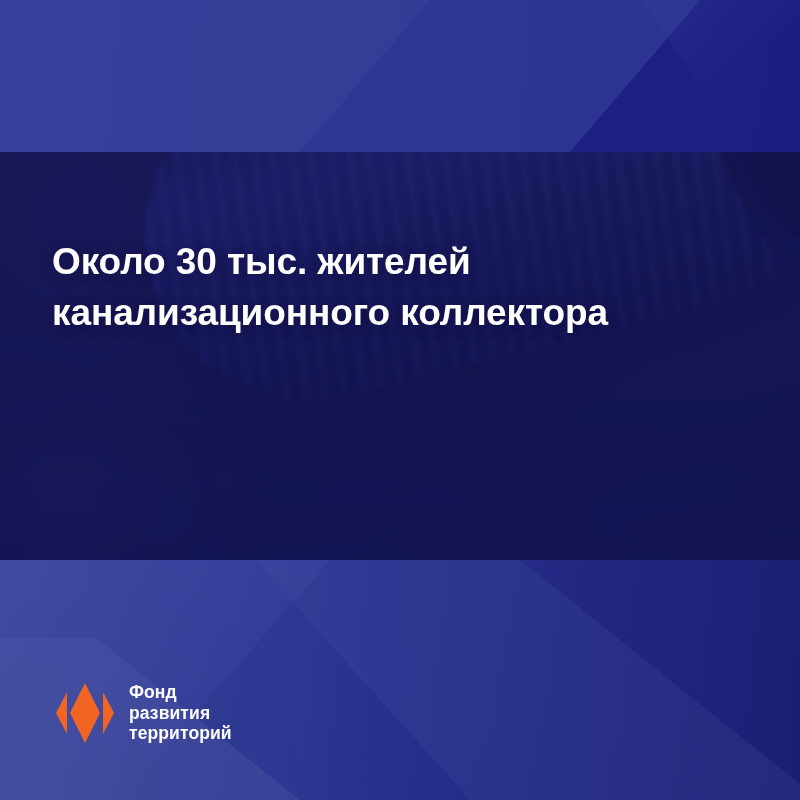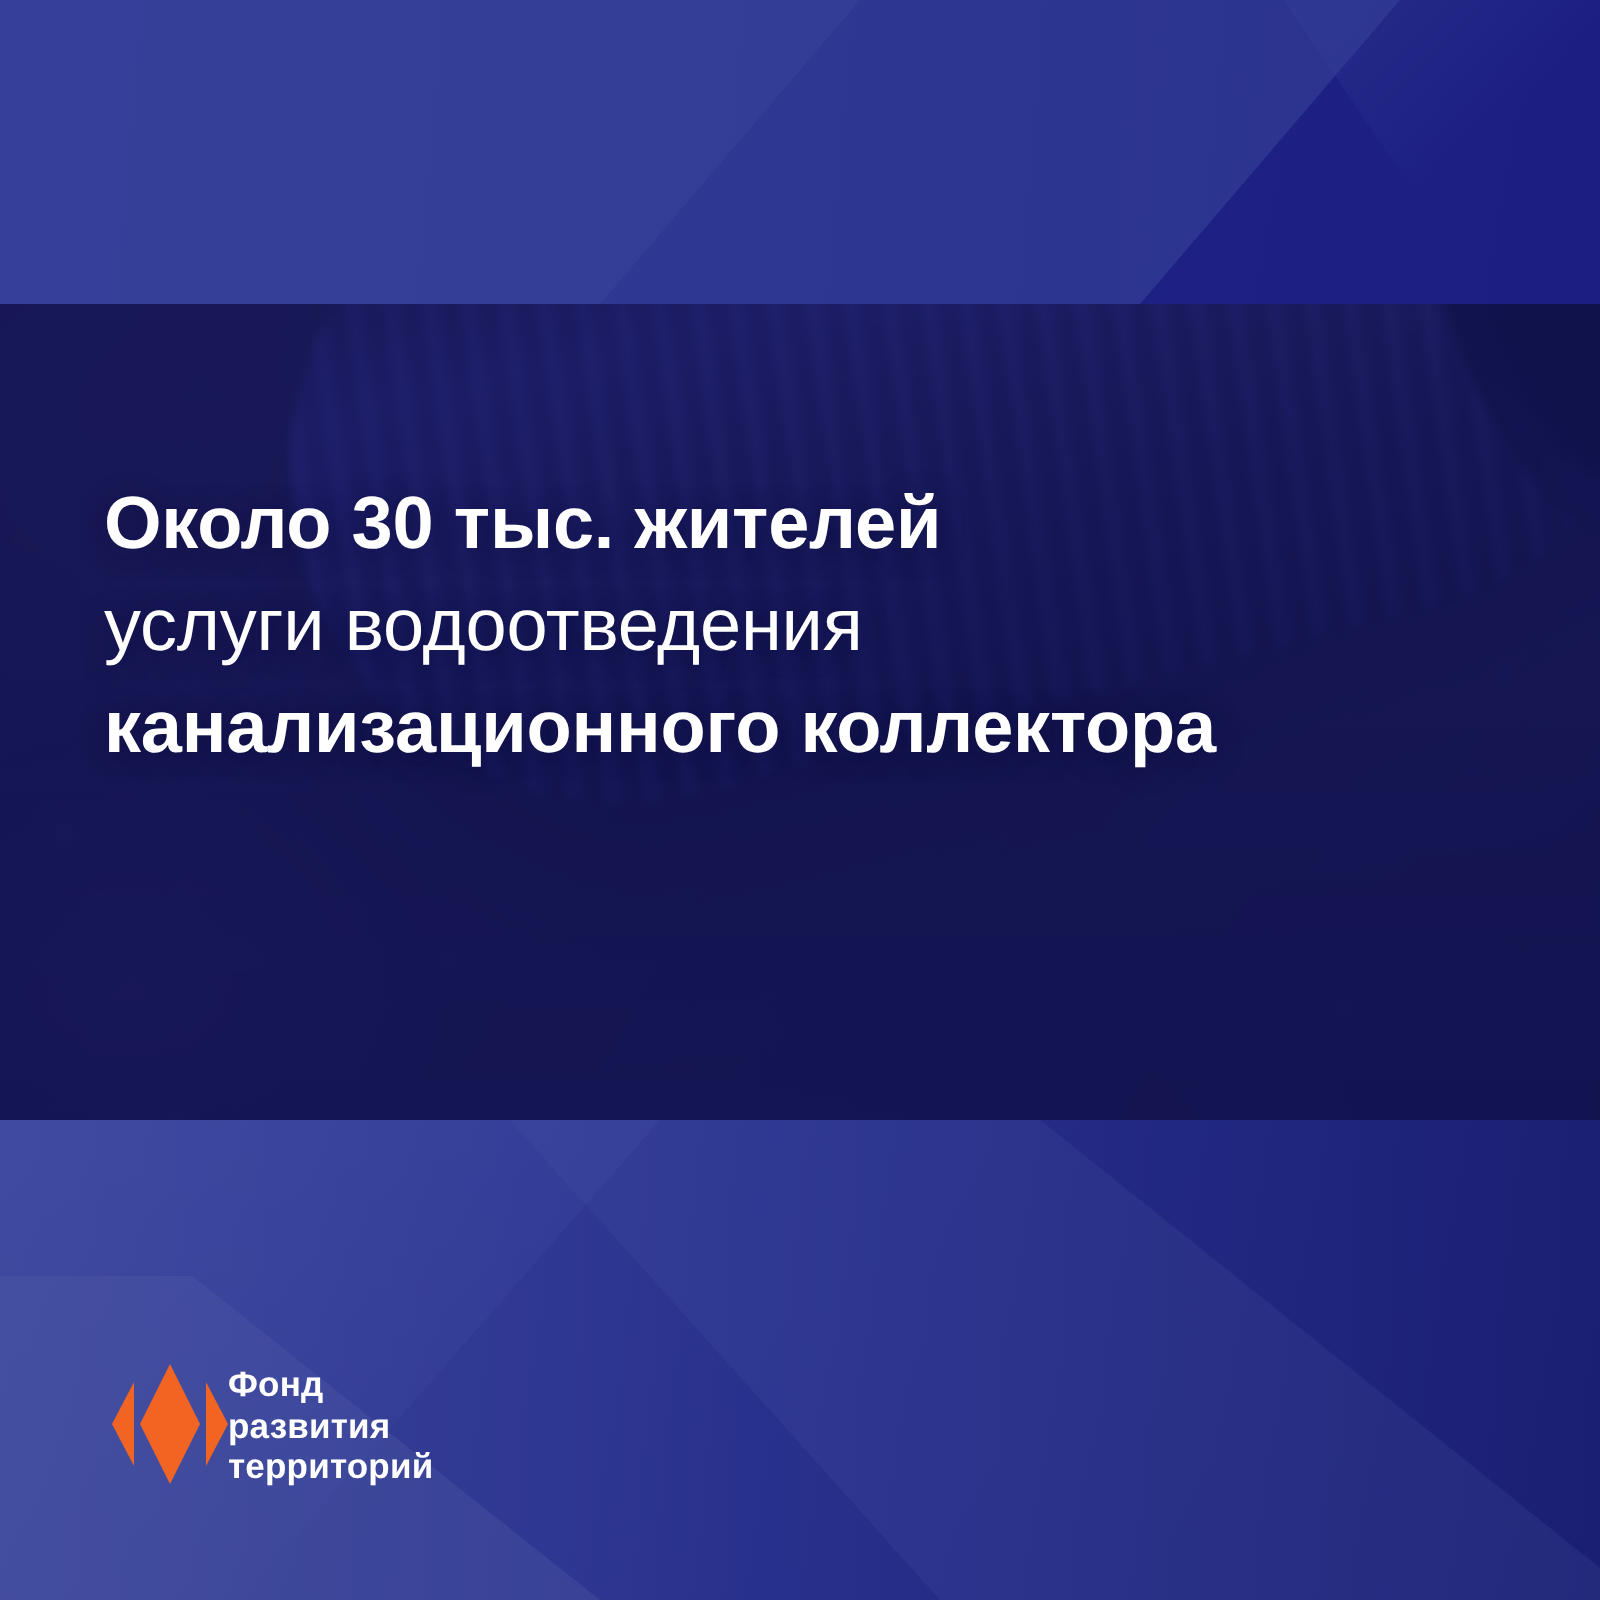--- a/index.html
+++ b/index.html
@@ -236,22 +236,22 @@
     display: block;
     white-space: nowrap;
   }
 
   
   .logo {
     position: absolute;
     left: 56px;
     top: 682px;
     display: flex;
-    align-items: flex-start;
-    gap: 0;
+    align-items: center;
+    gap: 15px;
   }
   .logo-mark {
     width: 58px;
     height: 60px;
     flex: none;
     display: block;
   }
   .logo-text {
     color: #ffffff;
     font-size: 17.5px;
@@ -290,21 +290,20 @@
   <div class="band-bottom">
     <div class="band-bottom-base"></div>
     <div class="band-bottom-wedge-b"></div>
     <div class="band-bottom-wedge-a"></div>
     <div class="band-bottom-wedge-c"></div>
     <div class="band-bottom-sheen"></div>
   </div>
 
   <div class="headline">
       <span class="line"><b>Около 30 тыс. жителей</b></span>
-      <span class="line"><span>услуги водоотведения</span></span>
       <span class="line"><b>канализационного коллектора</b></span>
     </div>
 
   <div class="logo">
     <svg class="logo-mark" viewBox="0 0 58 60" aria-hidden="true">
       <polygon points="29,0 44,30 29,60 14,30" fill="#F26422"></polygon>
       <polygon points="11,9 11,51 0,30" fill="#F26422"></polygon>
       <polygon points="47,9 58,30 47,51" fill="#F26422"></polygon>
     </svg>
     <div class="logo-text">Фонд

